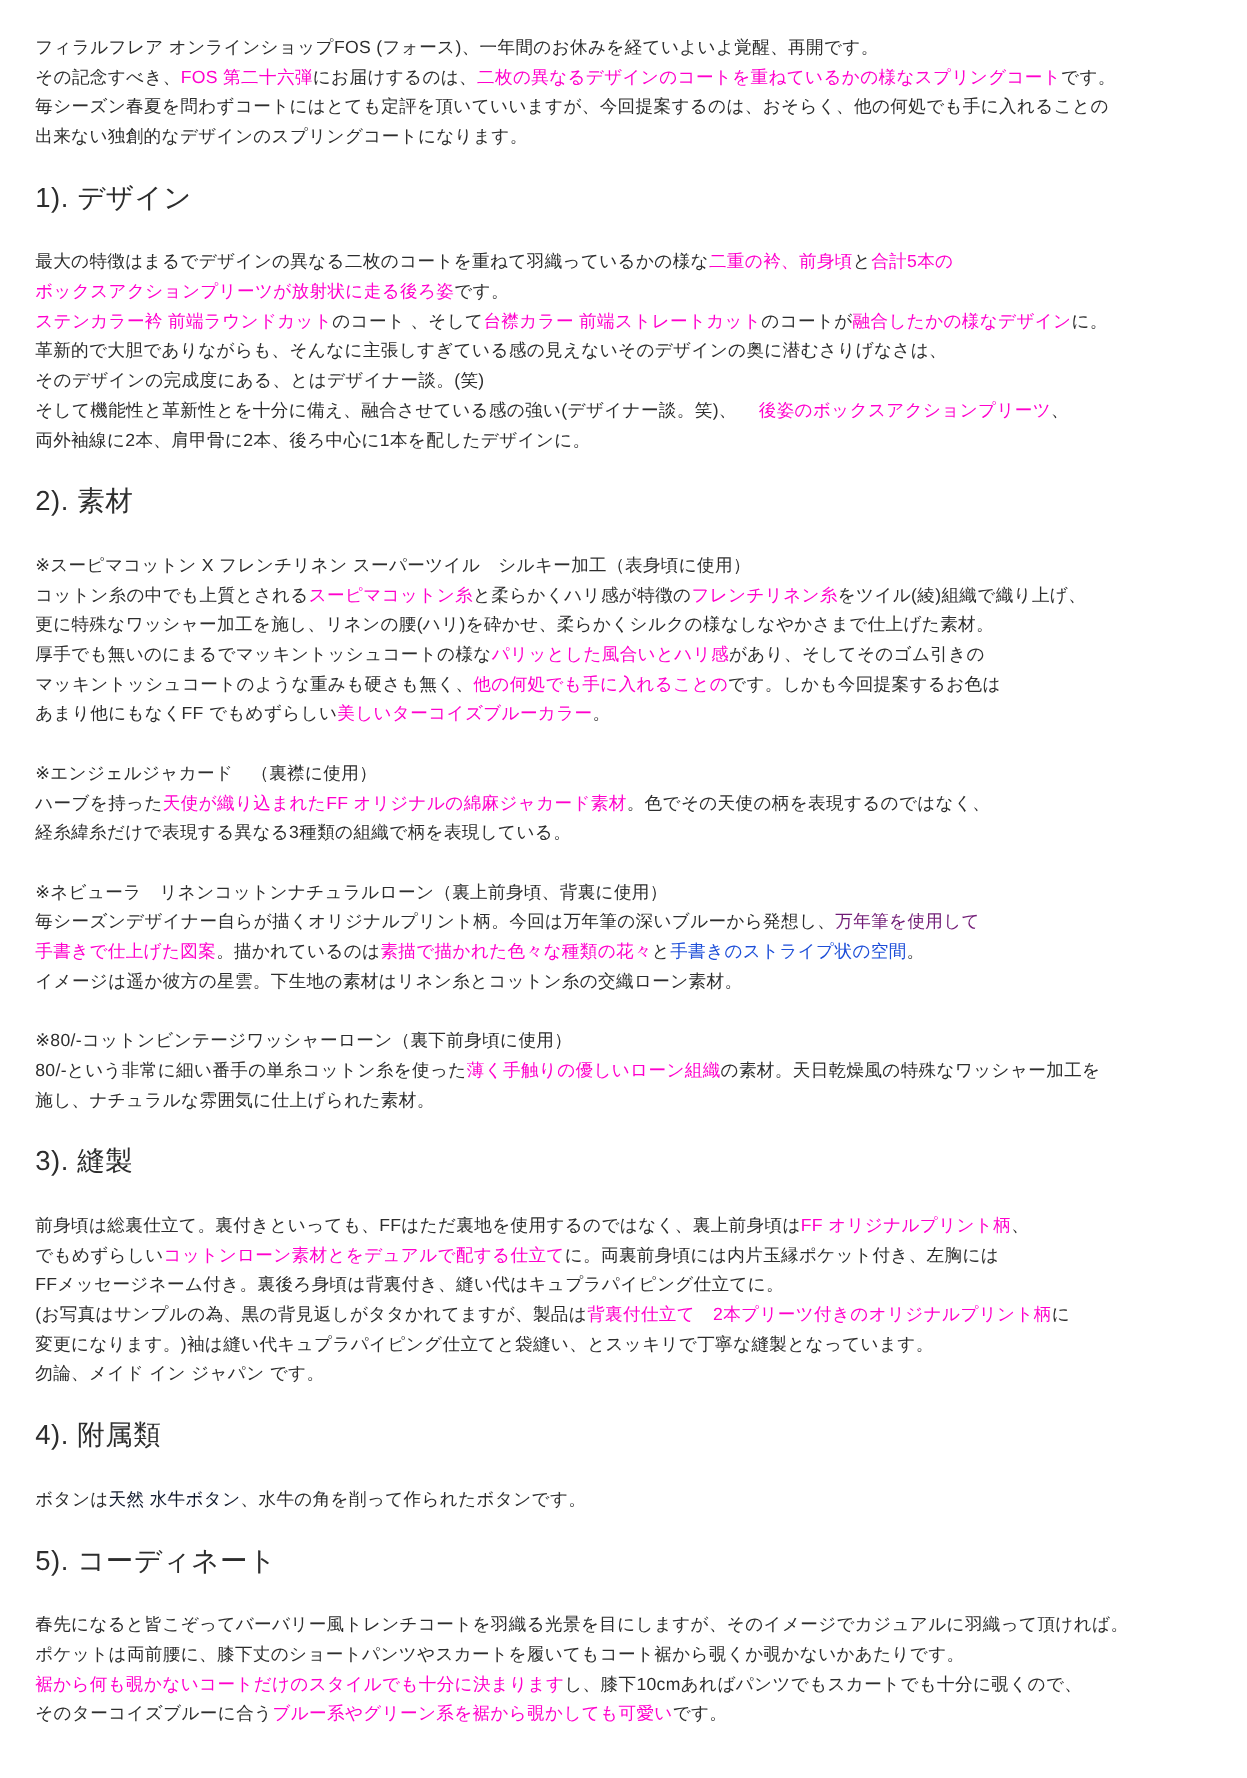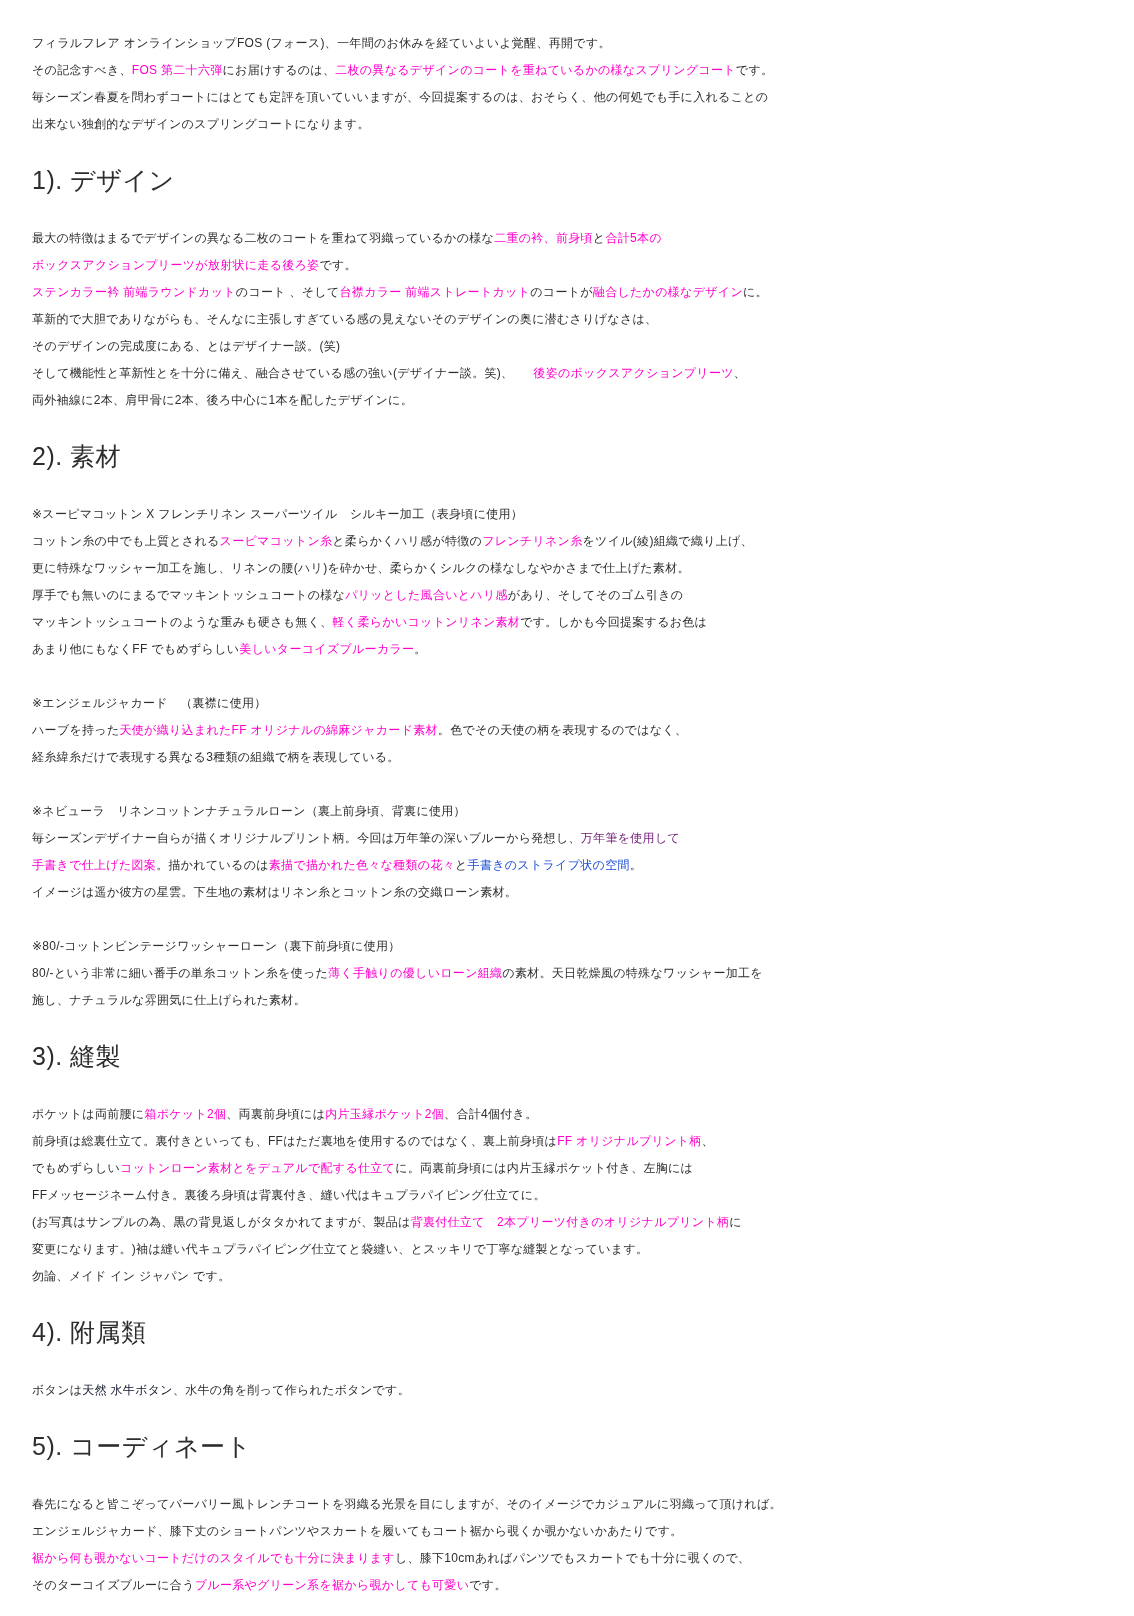--- a/index.html
+++ b/index.html
@@ -19,21 +19,21 @@
   h2.section-heading {
     font-size: 25px;
     font-weight: 400;
     line-height: 30px;
     margin: 16px 0 30px 0;
     color: #2d2d2d;
     letter-spacing: 0.5px;
   }
   p.para {
     margin: 0 0 27px 0;
-    font-size: 12px;
+    font-size: 16px;
   }
   span.line {
     display: block;
     line-height: 27px;
     white-space: pre-wrap;
     letter-spacing: 0.3px;
   }
   span.hl { color: #ff00cc; }
 </style>
 </head>
@@ -55,53 +55,52 @@
       <span class="line"><span>そのデザインの完成度にある、とはデザイナー談。(笑)</span></span>
       <span class="line"><span>そして機能性と革新性とを十分に備え、融合させている感の強い(デザイナー談。笑)、</span><span class="hl" style="color: rgb(255, 0, 204); margin-left: 20px;">後姿のボックスアクションプリーツ</span><span>、</span></span>
       <span class="line"><span>両外袖線に2本、肩甲骨に2本、後ろ中心に1本を配したデザインに。</span></span>
     </p>
     <h2 class="section-heading">2). 素材</h2>
     <p class="para">
       <span class="line"><span>※スーピマコットン X フレンチリネン スーパーツイル　シルキー加工（表身頃に使用）</span></span>
       <span class="line"><span>コットン糸の中でも上質とされる</span><span class="hl" style="color: rgb(255, 0, 204);">スーピマコットン糸</span><span>と柔らかくハリ感が特徴の</span><span class="hl" style="color: rgb(255, 0, 204);">フレンチリネン糸</span><span>をツイル(綾)組織で織り上げ、</span></span>
       <span class="line"><span>更に特殊なワッシャー加工を施し、リネンの腰(ハリ)を砕かせ、柔らかくシルクの様なしなやかさまで仕上げた素材。</span></span>
       <span class="line"><span>厚手でも無いのにまるでマッキントッシュコートの様な</span><span class="hl" style="color: rgb(255, 0, 204);">パリッとした風合いとハリ感</span><span>があり、そしてそのゴム引きの</span></span>
-      <span class="line"><span>マッキントッシュコートのような重みも硬さも無く、</span><span class="hl" style="color: rgb(255, 0, 204);">軽く柔らかいコットンリネン素材</span><span>です。しかも今回提案するお色は</span></span>
+      <span class="line"><span>マッキントッシュコートのような重みも硬さも無く、</span><span class="hl" style="color: rgb(255, 0, 204);">他の何処でも手に入れることの</span><span>です。しかも今回提案するお色は</span></span>
       <span class="line"><span>あまり他にもなくFF でもめずらしい</span><span class="hl" style="color: rgb(255, 0, 204);">美しいターコイズブルーカラー</span><span>。</span></span>
     </p>
     <p class="para">
       <span class="line"><span>※エンジェルジャカード　（裏襟に使用）</span></span>
       <span class="line"><span>ハーブを持った</span><span class="hl" style="color: rgb(255, 0, 204);">天使が織り込まれたFF オリジナルの綿麻ジャカード素材</span><span>。色でその天使の柄を表現するのではなく、</span></span>
       <span class="line"><span>経糸緯糸だけで表現する異なる3種類の組織で柄を表現している。</span></span>
     </p>
     <p class="para">
       <span class="line"><span>※ネビューラ　リネンコットンナチュラルローン（裏上前身頃、背裏に使用）</span></span>
       <span class="line"><span>毎シーズンデザイナー自らが描くオリジナルプリント柄。今回は万年筆の深いブルーから発想し、</span><span class="hl" style="color: #701a75;">万年筆を使用して</span></span>
       <span class="line"><span class="hl" style="color: rgb(255, 0, 204);">手書きで仕上げた図案</span><span>。描かれているのは</span><span class="hl" style="color: rgb(255, 0, 204);">素描で描かれた色々な種類の花々</span><span>と</span><span class="hl" style="color: #1d4ed8;">手書きのストライプ状の空間</span><span>。</span></span>
       <span class="line"><span>イメージは遥か彼方の星雲。下生地の素材はリネン糸とコットン糸の交織ローン素材。</span></span>
     </p>
     <p class="para">
       <span class="line"><span>※80/-コットンビンテージワッシャーローン（裏下前身頃に使用）</span></span>
       <span class="line"><span>80/-という非常に細い番手の単糸コットン糸を使った</span><span class="hl" style="color: rgb(255, 0, 204);">薄く手触りの優しいローン組織</span><span>の素材。天日乾燥風の特殊なワッシャー加工を</span></span>
       <span class="line"><span>施し、ナチュラルな雰囲気に仕上げられた素材。</span></span>
     </p>
     <h2 class="section-heading">3). 縫製</h2>
     <p class="para">
-      <span class="line"><span>ポケットは両前腰に</span><span class="hl" style="color: rgb(255, 0, 204);">箱ポケット2個</span><span>、両裏前身頃には</span><span class="hl" style="color: rgb(255, 0, 204);">内片玉縁ポケット2個</span><span>、合計4個付き。</span></span>
       <span class="line"><span>前身頃は総裏仕立て。裏付きといっても、FFはただ裏地を使用するのではなく、裏上前身頃は</span><span class="hl" style="color: rgb(255, 0, 204);">FF オリジナルプリント柄</span><span>、</span></span>
       <span class="line"><span>でもめずらしい</span><span class="hl" style="color: rgb(255, 0, 204);">コットンローン素材とをデュアルで配する仕立て</span><span>に。両裏前身頃には内片玉縁ポケット付き、左胸には</span></span>
       <span class="line"><span>FFメッセージネーム付き。裏後ろ身頃は背裏付き、縫い代はキュプラパイピング仕立てに。</span></span>
       <span class="line"><span>(お写真はサンプルの為、黒の背見返しがタタかれてますが、製品は</span><span class="hl" style="color: rgb(255, 0, 204);">背裏付仕立て　2本プリーツ付きのオリジナルプリント柄</span><span>に</span></span>
       <span class="line"><span>変更になります。)袖は縫い代キュプラパイピング仕立てと袋縫い、とスッキリで丁寧な縫製となっています。</span></span>
       <span class="line"><span>勿論、メイド イン ジャパン です。</span></span>
     </p>
     <h2 class="section-heading">4). 附属類</h2>
     <p class="para">
       <span class="line"><span>ボタンは</span><span class="hl" style="color: #0f172a;">天然 水牛ボタン</span><span>、水牛の角を削って作られたボタンです。</span></span>
     </p>
     <h2 class="section-heading">5). コーディネート</h2>
     <p class="para">
       <span class="line"><span>春先になると皆こぞってバーバリー風トレンチコートを羽織る光景を目にしますが、そのイメージでカジュアルに羽織って頂ければ。</span></span>
-      <span class="line"><span>エンジェルジャカード、膝下丈のショートパンツやスカートを履いてもコート裾から覗くか覗かないかあたりです。</span></span>
+      <span class="line"><span>ポケットは両前腰に、膝下丈のショートパンツやスカートを履いてもコート裾から覗くか覗かないかあたりです。</span></span>
       <span class="line"><span class="hl" style="color: rgb(255, 0, 204);">裾から何も覗かないコートだけのスタイルでも十分に決まります</span><span>し、膝下10cmあればパンツでもスカートでも十分に覗くので、</span></span>
       <span class="line"><span>そのターコイズブルーに合う</span><span class="hl" style="color: rgb(255, 0, 204);">ブルー系やグリーン系を裾から覗かしても可愛い</span><span>です。</span></span>
     </p>
   </main>
 
 </body></html>

